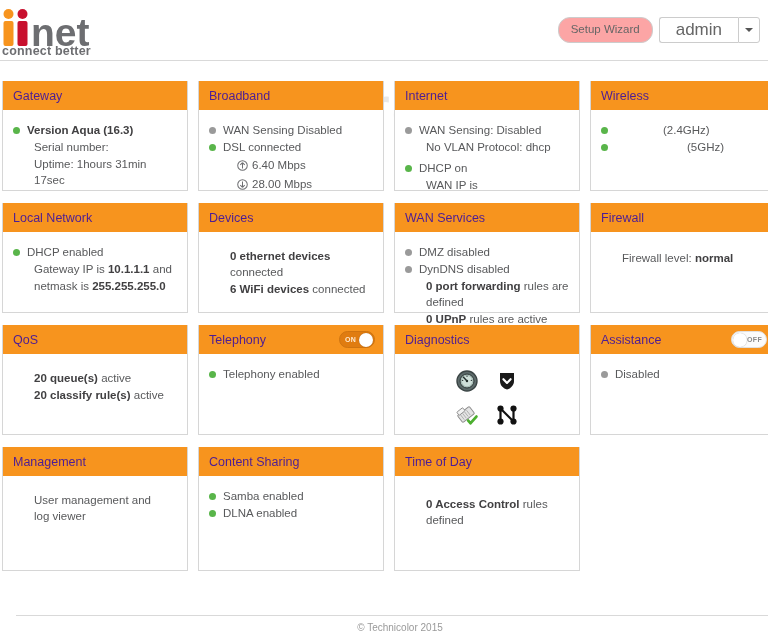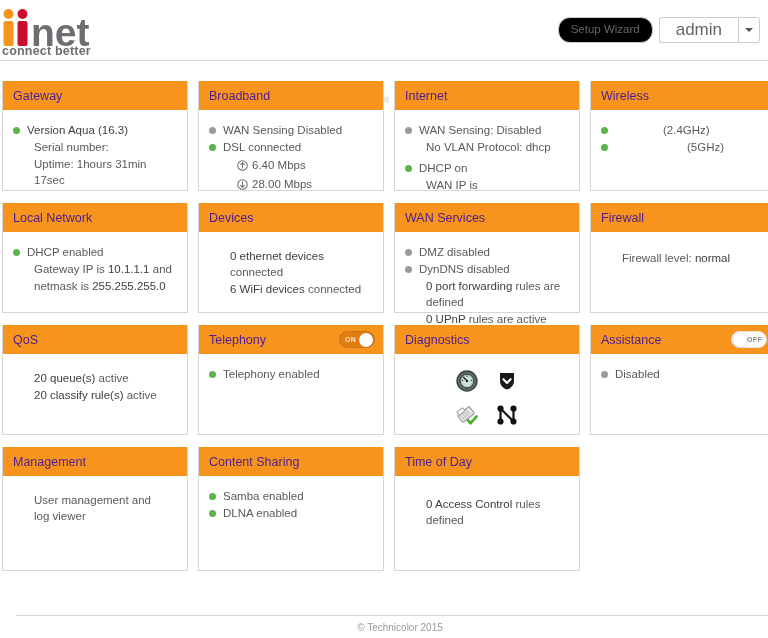--- a/index.html
+++ b/index.html
@@ -51,21 +51,21 @@
   .header-controls {
     position: absolute;
     right: 8px;
     top: 17px;
     display: flex;
     align-items: stretch;
     gap: 6px;
   }
   .btn {
     border: 1px solid #cccccc;
-    background: #000000;
+    background: #fca5a5;
     color: #666666;
     font-family: "Liberation Sans", sans-serif;
     font-size: 11.5px;
     border-radius: 12px;
     padding: 5px 12px 6px;
     line-height: 13px;
     cursor: pointer;
     white-space: nowrap;
   }
   .split-btn { display: flex; }
@@ -165,21 +165,21 @@
     height: 7px;
     border-radius: 50%;
     margin-top: 5px;
     margin-right: 7px;
     flex: 0 0 auto;
   }
   .dot.green { background: #59b54a; }
   .dot.grey  { background: #9a9a9a; }
   .srow-text { flex: 1 1 auto; }
   .indent { margin-left: 21px; }
-  .b { font-weight: normal; color: #414042; }
+  .b { font-weight: bold; color: #414042; }
   .plain-line { margin-bottom: 1px; }
 
   .speed-line {
     display: flex;
     align-items: center;
     margin-left: 28px;
     margin-top: 2px;
     line-height: 17px;
   }
   .arrow-circle {

